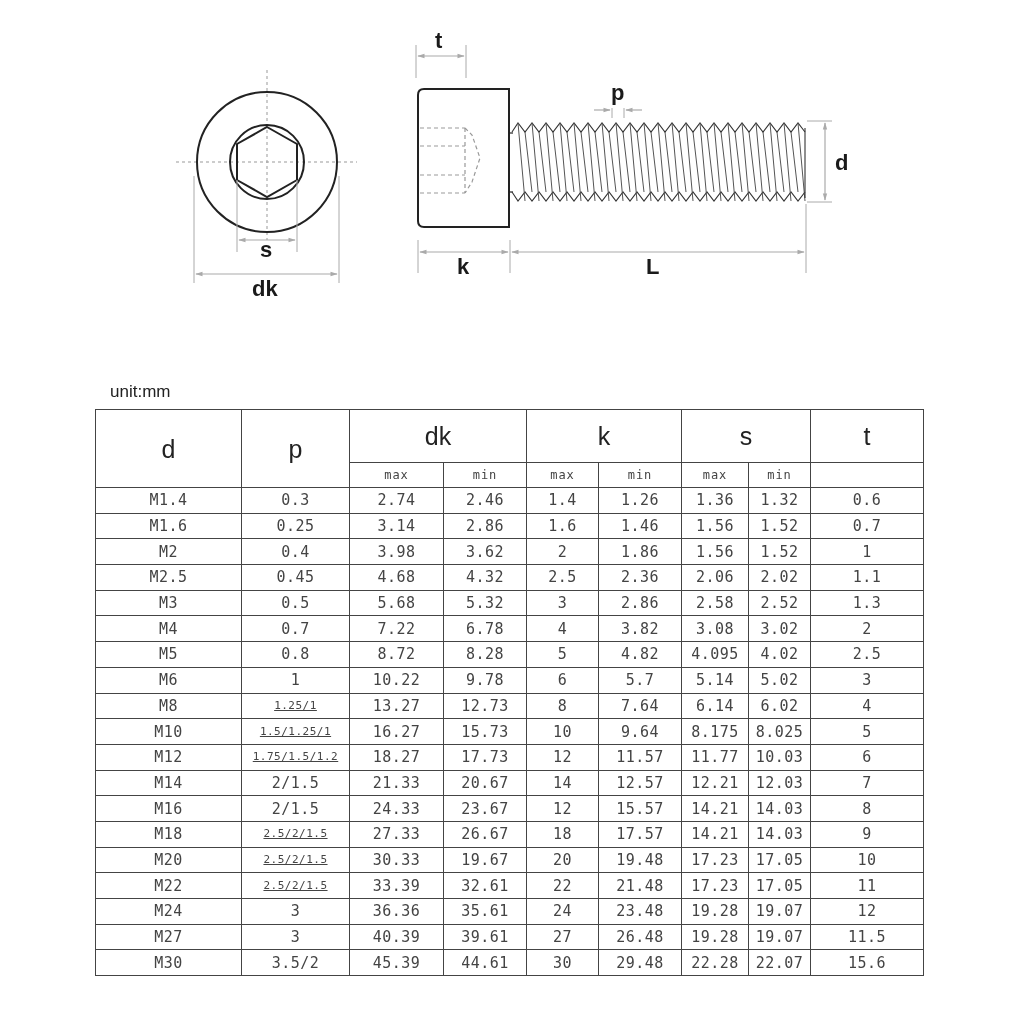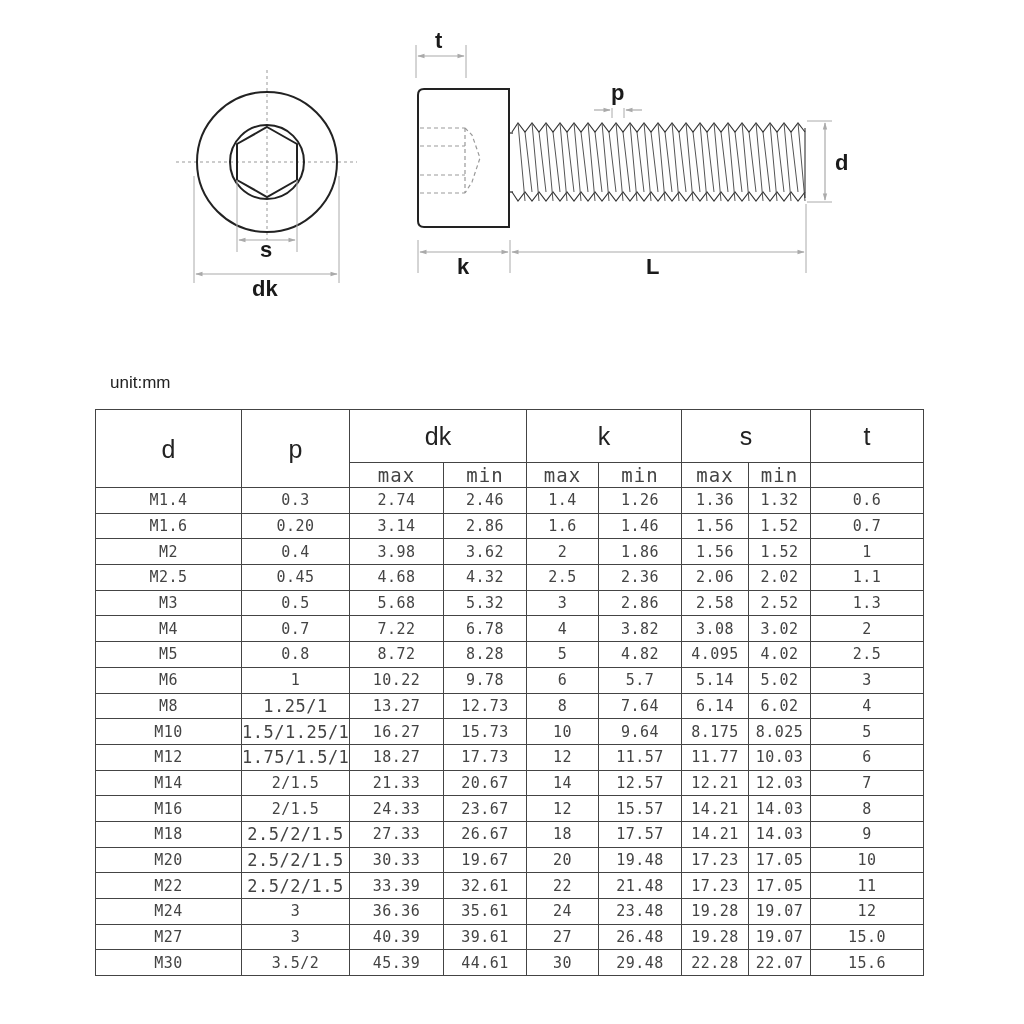--- a/index.html
+++ b/index.html
@@ -1,24 +1,24 @@
 <!DOCTYPE html>
 <html><head>
 <meta charset="utf-8">
 <style>
   html, body { margin:0; padding:0; background:#ffffff; }
   body { width:1024px; height:1024px; position:relative; overflow:hidden; font-family:"Liberation Sans", sans-serif; color:#222; }
   #drawing { position:absolute; left:0; top:0; width:1024px; height:330px; }
   .lbl { font-family:"Liberation Sans", sans-serif; font-weight:bold; font-size:22px; fill:#1a1a1a; }
-  #unit { position:absolute; left:110px; top:373px; font-size:17px; color:#222; font-family:"Liberation Sans", sans-serif; }
+  #unit { position:absolute; left:110px; top:382px; font-size:17px; color:#222; font-family:"Liberation Sans", sans-serif; }
   table.spec { position:absolute; left:95px; top:409px; border-collapse:collapse; table-layout:fixed; width:829px; }
   table.spec td, table.spec th { border:1.6px solid #444; padding:0; text-align:center; font-family:"DejaVu Sans Mono", monospace; font-size:15px; color:#444; height:24.7px; line-height:24px; font-weight:normal; white-space:nowrap; overflow:hidden; }
   table.spec th.big { font-family:"Liberation Sans", sans-serif; font-size:25px; color:#222; height:52px; }
-  table.spec th.sub { font-size:19px; color:#444; height:24px; letter-spacing:1px;text-align:center; }
-  table.spec td.small { font-size:17px; }
+  table.spec th.sub { font-size:12px; color:#444; height:24px; letter-spacing:1px;text-align:center; }
+  table.spec td.small { font-size:11px;text-decoration:underline; }
   table.spec td { letter-spacing:0.5px; }
 </style>
 </head>
 <body>
 
 <svg id="drawing" viewBox="0 0 1024 330" xmlns="http://www.w3.org/2000/svg">
   <defs>
     <marker id="arr" viewBox="0 0 10 10" refX="9" refY="5" markerWidth="9" markerHeight="6" orient="auto-start-reverse">
       <path d="M0,2 L10,5 L0,8 z" fill="#aaa"></path>
     </marker>
@@ -173,21 +173,21 @@
         <td>2.74</td>
         <td>2.46</td>
         <td>1.4</td>
         <td>1.26</td>
         <td>1.36</td>
         <td>1.32</td>
         <td>0.6</td>
       </tr>
       <tr>
         <td>M1.6</td>
-        <td>0.20</td>
+        <td>0.25</td>
         <td>3.14</td>
         <td>2.86</td>
         <td>1.6</td>
         <td>1.46</td>
         <td>1.56</td>
         <td>1.52</td>
         <td>0.7</td>
       </tr>
       <tr>
         <td>M2</td>
@@ -356,21 +356,21 @@
       </tr>
       <tr>
         <td>M27</td>
         <td>3</td>
         <td>40.39</td>
         <td>39.61</td>
         <td>27</td>
         <td>26.48</td>
         <td>19.28</td>
         <td>19.07</td>
-        <td>15.0</td>
+        <td>11.5</td>
       </tr>
       <tr>
         <td>M30</td>
         <td>3.5/2</td>
         <td>45.39</td>
         <td>44.61</td>
         <td>30</td>
         <td>29.48</td>
         <td>22.28</td>
         <td>22.07</td>

